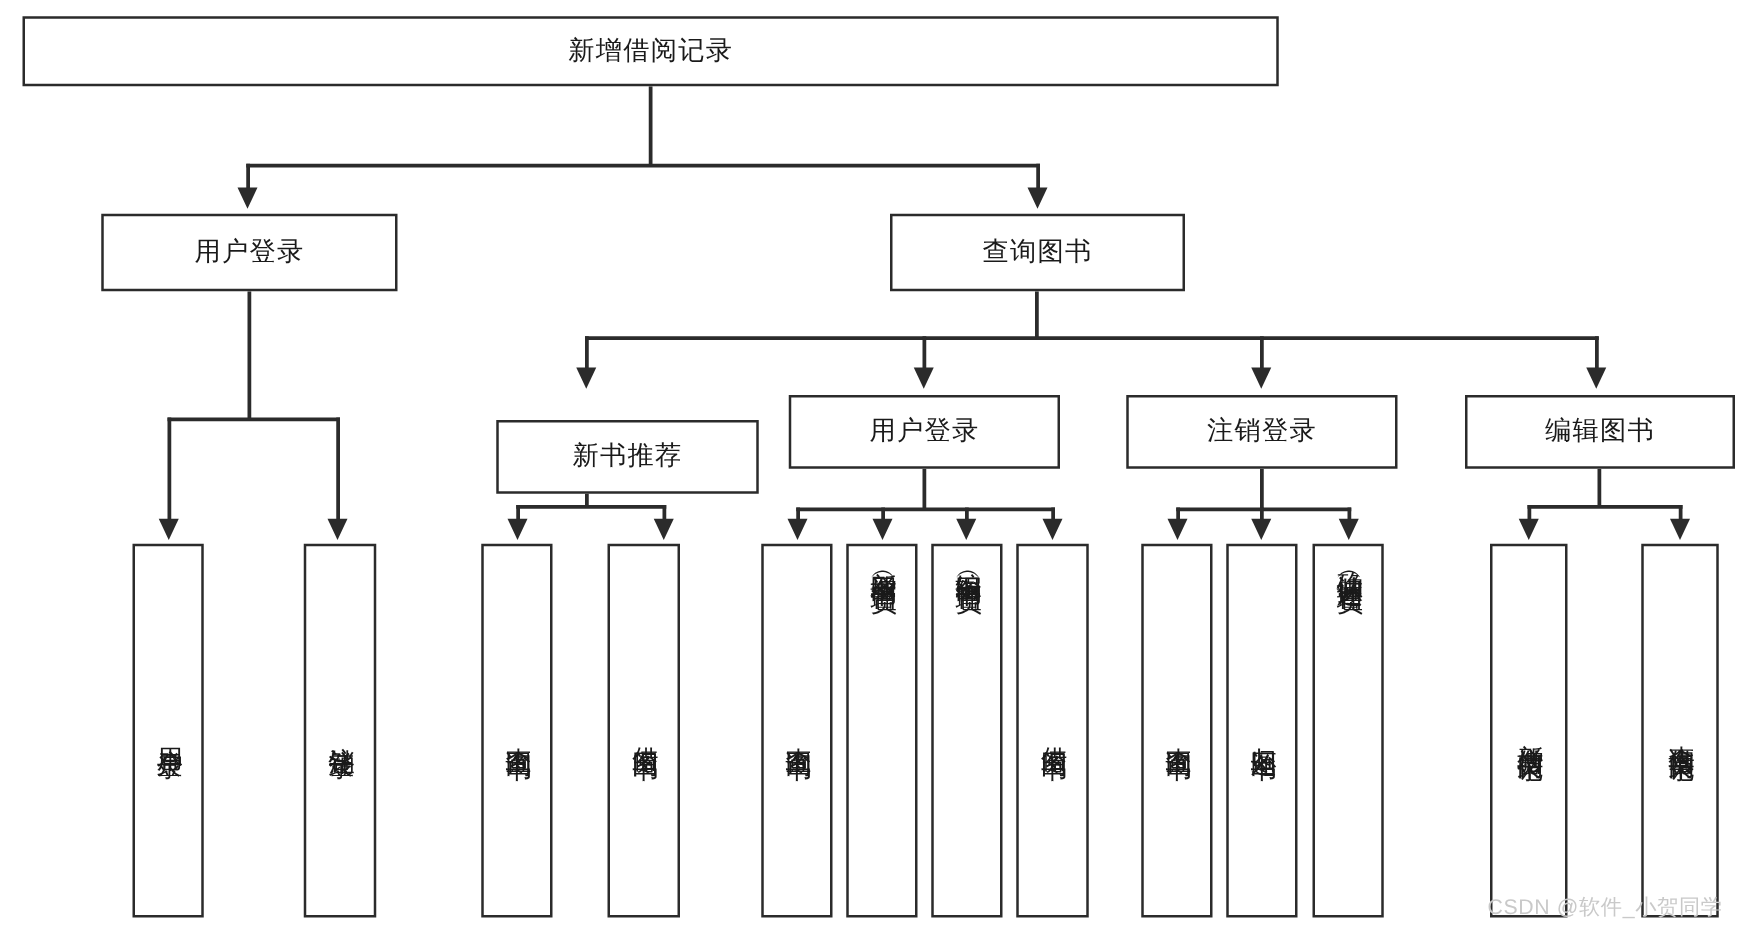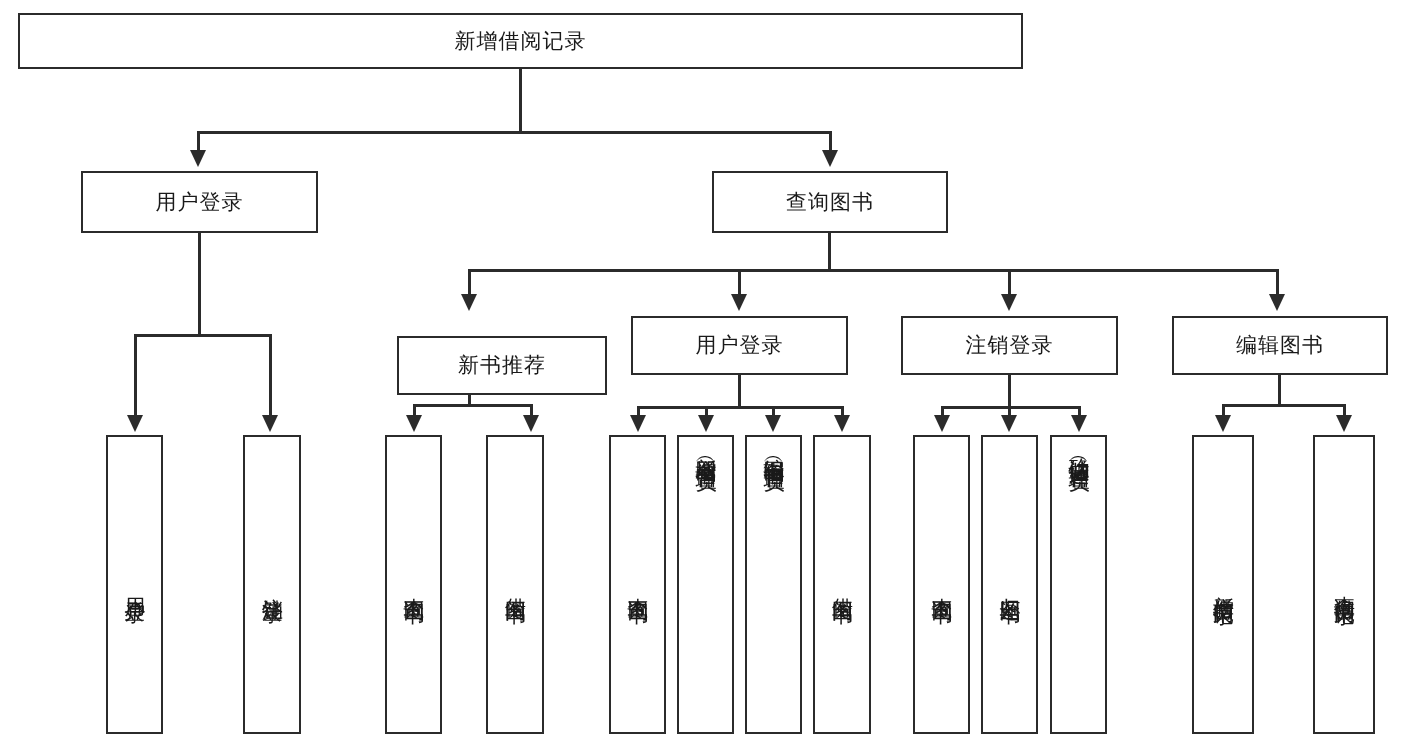--- a/index.html
+++ b/index.html
@@ -213,14 +213,15 @@
     <span class="leaf-label">确认归还（管理员）</span>
   </div>
 
   <div class="leaf center" style="left:1192px; top:435px; width:62px; height:299px;">
     <span class="leaf-label">新增借阅记录</span>
   </div>
   <div class="leaf center" style="left:1313px; top:435px; width:62px; height:299px;">
     <span class="leaf-label">查询借阅记录</span>
   </div>
 
+  <div class="watermark" style="left:1190px; top:714px;">CSDN @软件_小贺同学</div>
 
 </div>
 
 </body></html>

